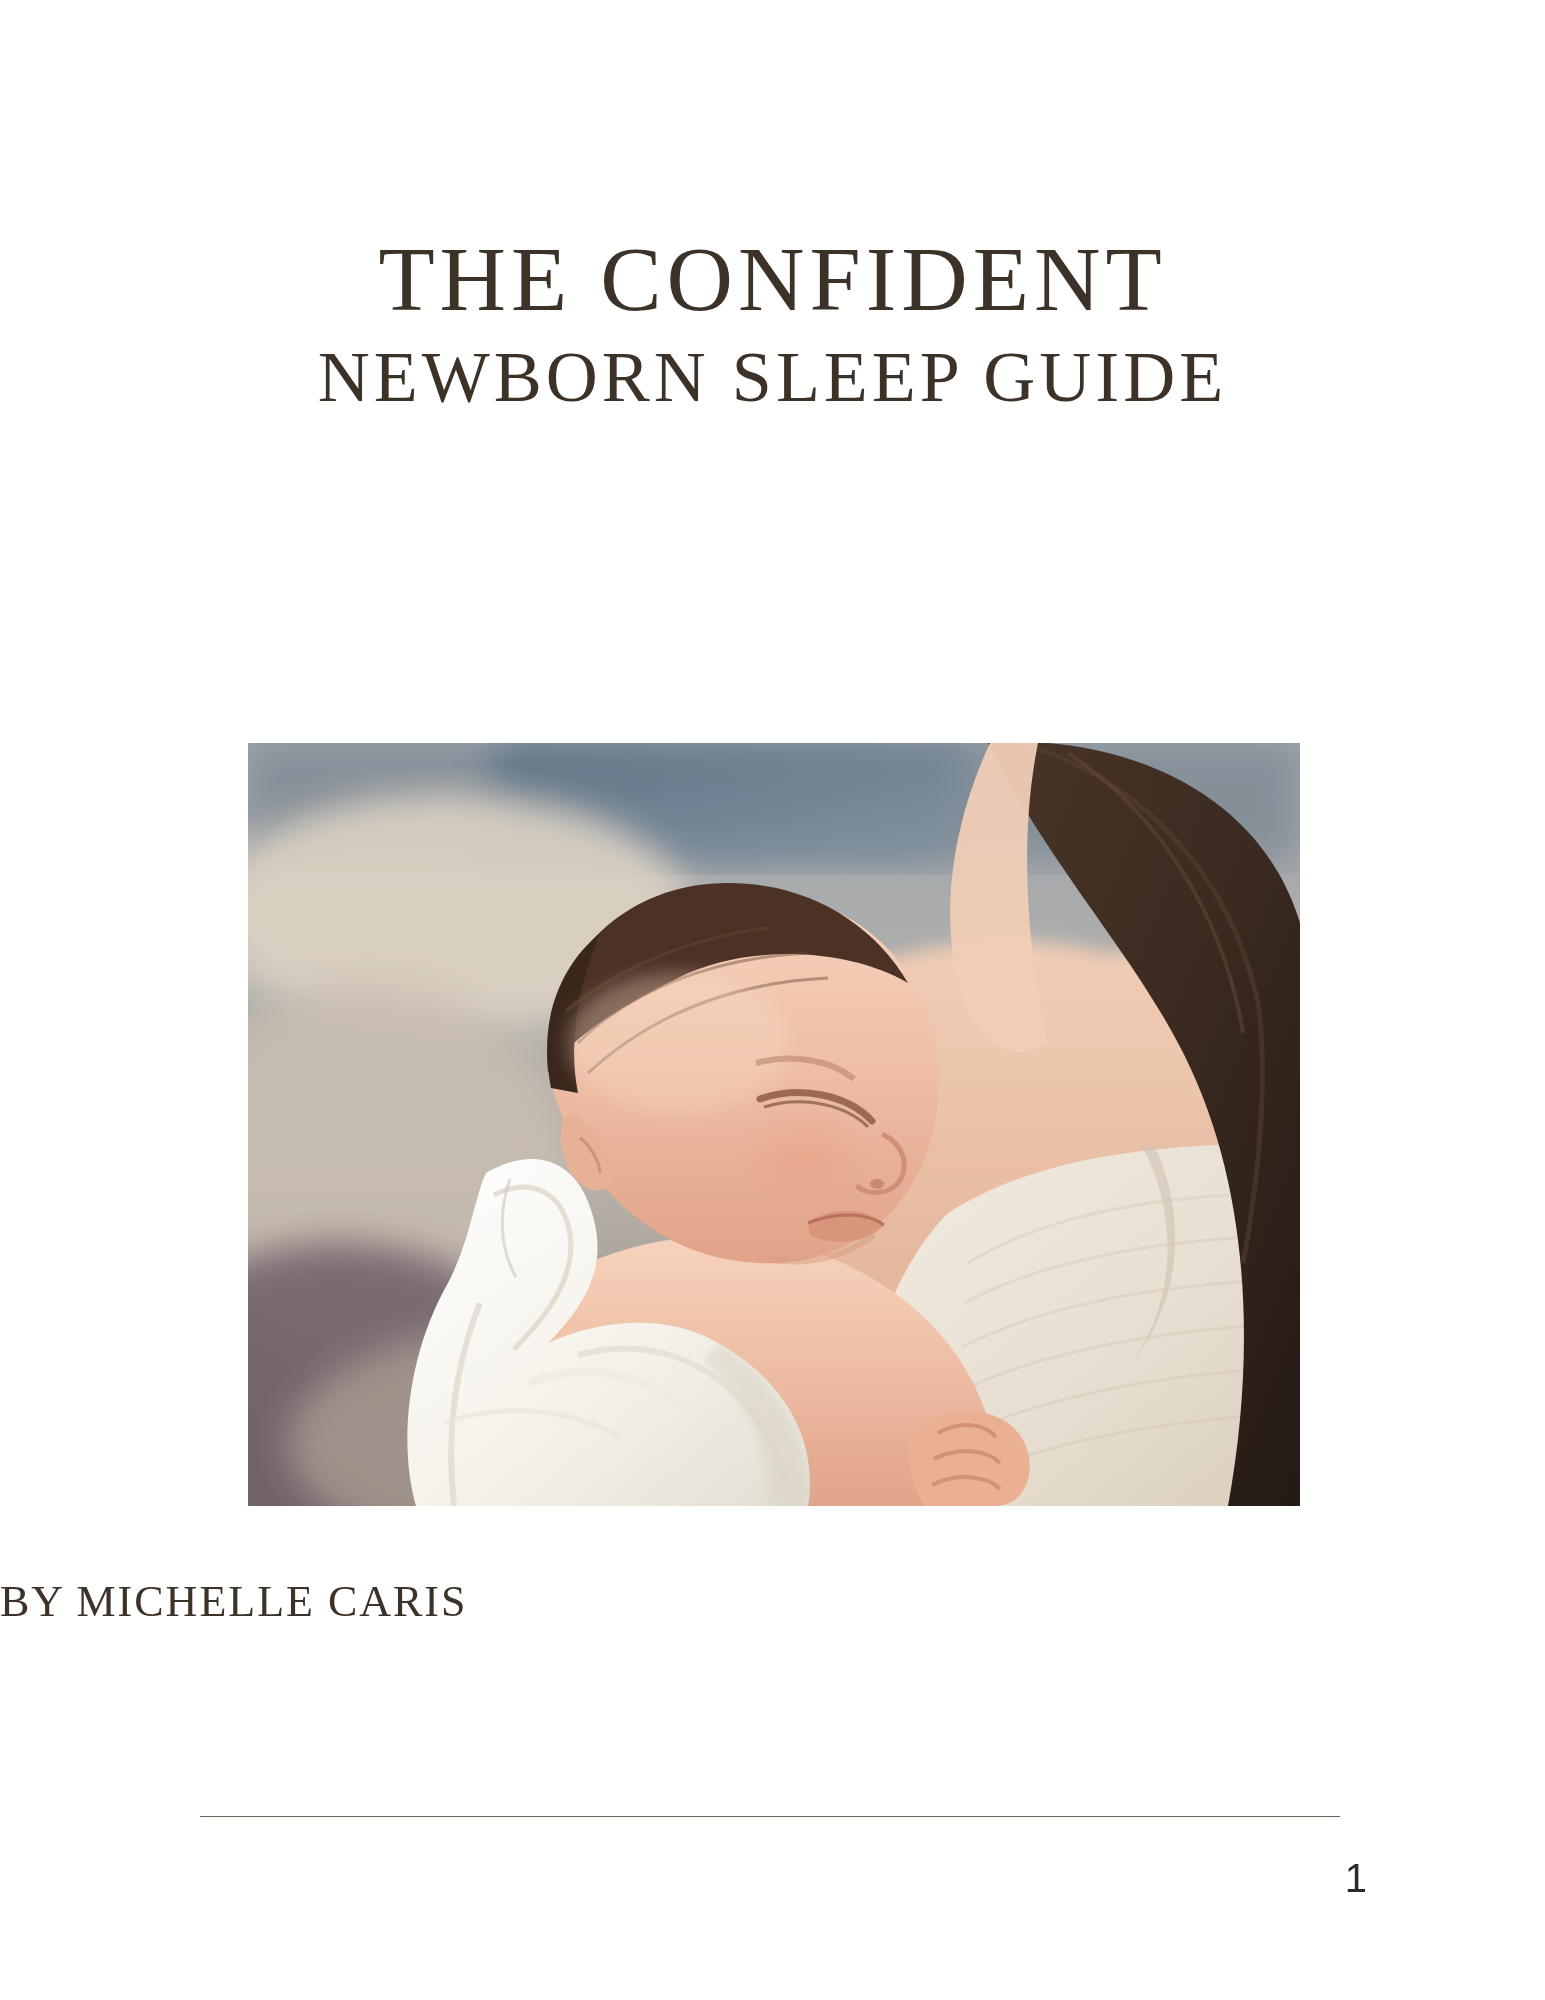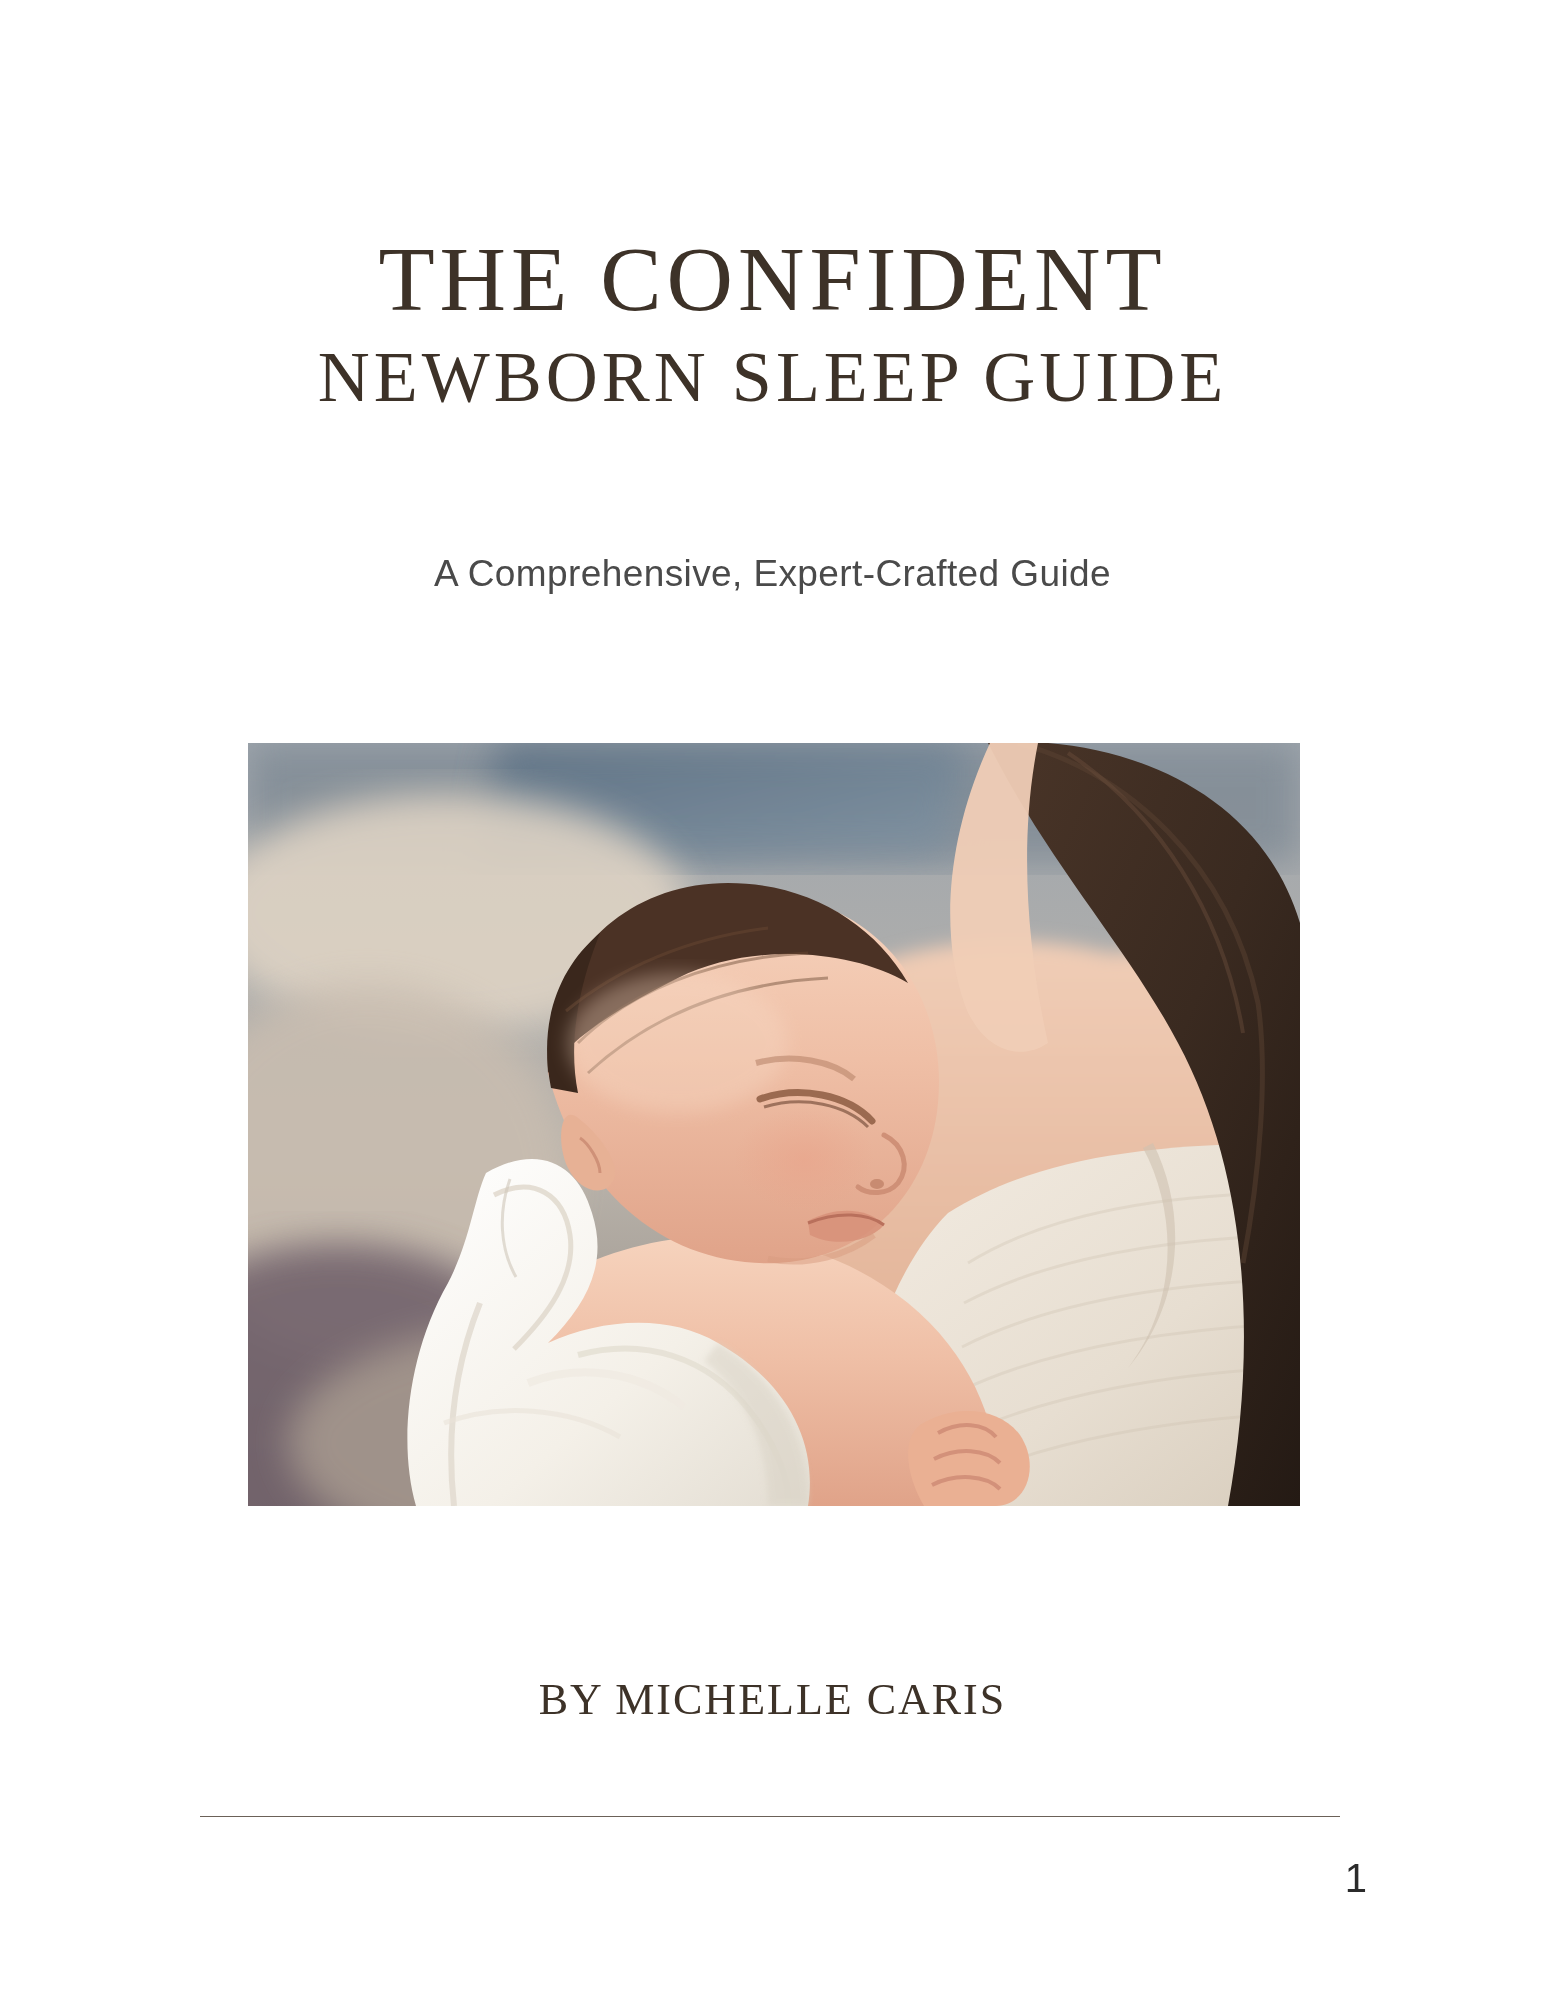--- a/index.html
+++ b/index.html
@@ -66,24 +66,23 @@
     width: 1052px;
     height: 763px;
     overflow: hidden;
     background: #cbbfb6;
   }
   .photo-frame svg { display: block; width: 100%; height: 100%; }
 
   
   .byline-block {
     position: absolute;
-    top: 1658px;
+    top: 1560px;
     left: 0;
     width: 100%;
-    text-align: center;
   }
   .byline-line {
     font-family: "Liberation Serif", serif;
     color: #3d3228;
     text-transform: uppercase;
     letter-spacing: 2px;
     font-size: 44px;
     line-height: 1.18;
     font-weight: 400;
     white-space: nowrap;
@@ -111,21 +110,20 @@
 <body>
 
 <div class="page">
 
   <div class="title-block">
     <div class="title-line line1">THE CONFIDENT</div>
     <div class="title-line line2">NEWBORN SLEEP GUIDE</div>
   </div>
 
   <div class="subtitle-block">
-    <div class="subtitle-line">A Comprehensive, Expert-Crafted Guide</div>
   </div>
 
   <div class="photo-frame">
     <svg viewBox="0 0 1052 763" preserveAspectRatio="xMidYMid slice">
       <defs>
         <linearGradient id="bgTop" x1="0" y1="0" x2="0" y2="1">
           <stop offset="0%" stop-color="#9fa6ad"></stop>
           <stop offset="55%" stop-color="#b9b3ab"></stop>
           <stop offset="100%" stop-color="#8e857c"></stop>
         </linearGradient>

